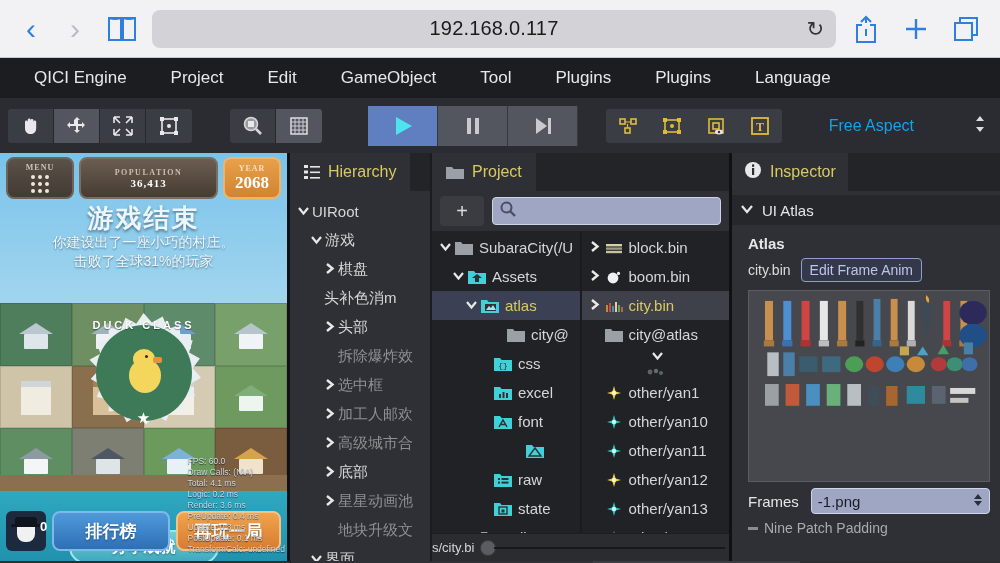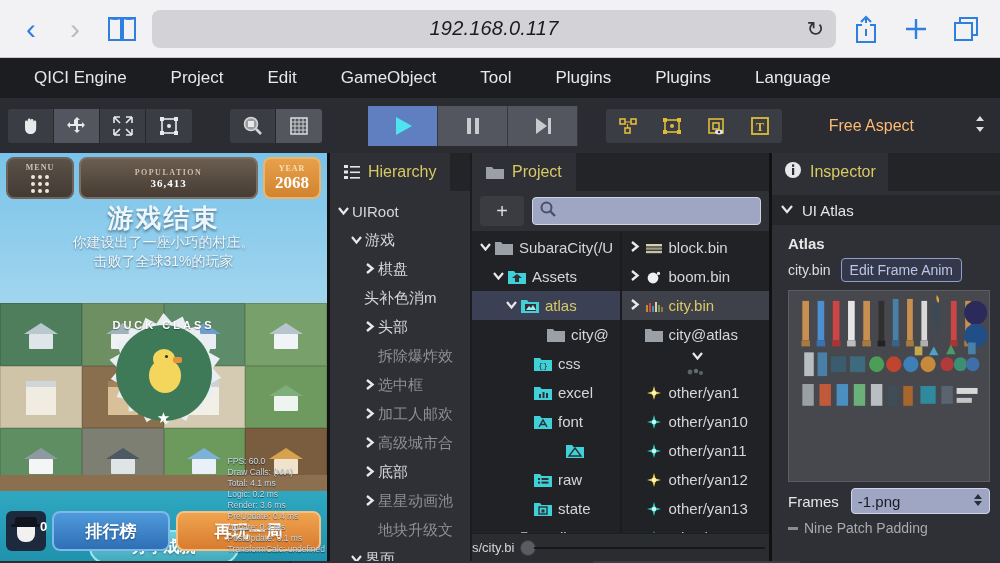--- a/index.html
+++ b/index.html
@@ -8,21 +8,21 @@
 
   
   #browser-bar { height:58px; background:#f2f2f4; display:flex; align-items:center;
     padding:0 14px; gap:10px; border-bottom:1px solid #c9c9cd; }
   .nav-arrow { width:34px; text-align:center; font-size:30px; color:#2f7fe0; cursor:pointer;
     line-height:1; font-weight:300; }
   .nav-arrow.disabled { color:#b9bcc2; }
   #bookmarks-icon { width:40px; display:flex; justify-content:center; }
   .urlbar { flex:1; height:38px; background:#d3d3d7; border-radius:8px; display:flex;
     align-items:center; justify-content:center; position:relative; }
-  .urlbar .url-text { font-size:20px; color:#1b1b1b; letter-spacing:.2px;font-style:italic; }
+  .urlbar .url-text { font-size:20px; color:#1b1b1b; letter-spacing:.2px; }
   .urlbar .reload { position:absolute; right:12px; font-size:21px; color:#333; }
   .chrome-btn { width:40px; display:flex; justify-content:center; align-items:center; color:#2f7fe0; }
 
   
   #menubar { height:40px; background:#1c1d21; display:flex; align-items:center;
     padding:0 12px; }
   #menubar .mi { color:#e8e8e8; font-size:17px; padding:0 22px; white-space:nowrap; cursor:pointer; }
 
   
   #toolbar { height:55px; background:#2a2c31; display:flex; align-items:center; }
@@ -33,27 +33,27 @@
   .tbtn.on { background:#53565e; }
   .tbtn:last-child { border-right:none; }
   .playgroup { display:flex; margin-left:46px; }
   .pbtn { width:70px; height:40px; background:#53565e; display:flex; align-items:center;
     justify-content:center; border-right:1px solid #36383e; }
   .pbtn.active { background:#5f7fc0; }
   .gizmos { display:flex; align-items:center; height:34px; margin-left:28px; background:#3b3d44;
     border-radius:3px; }
   .gbtn { width:44px; height:34px; display:flex; align-items:center; justify-content:center; }
   #aspect { margin-left:auto; margin-right:14px; display:flex; align-items:center; gap:60px;
-    color:#fdba74; font-size:16px; }
+    color:#0ea5e9; font-size:16px; }
 
   
   #main { display:flex; height:408px; background:#212225; }
 
   
-  #gameview { width:330px; position:relative; overflow:hidden; background:#74bce8;
+  #gameview { width:290px; position:relative; overflow:hidden; background:#74bce8;
     border-right:3px solid #101113;text-decoration:underline; }
   .sky { position:absolute; left:0; right:0; top:0; height:175px;
     background:linear-gradient(#79c3ea,#a8d8ef); }
   .topbar { position:absolute; top:4px; left:6px; right:6px; height:42px; display:flex; gap:5px; }
   .tb-menu { width:68px; background:linear-gradient(#5a5148,#423b34); border-radius:8px;
     border:2px solid #6e645a; display:flex; flex-direction:column; align-items:center;
     justify-content:center; }
   .tb-menu .lbl { font-size:8px; color:#cfc4b4; letter-spacing:1px; font-family:"Liberation Serif",serif; font-weight:bold;}
   .dots { display:grid; grid-template-columns:repeat(3,4px); gap:3px; margin-top:3px; }
   .dots i { width:4px; height:4px; background:#efe7da; border-radius:50%; display:block; }

